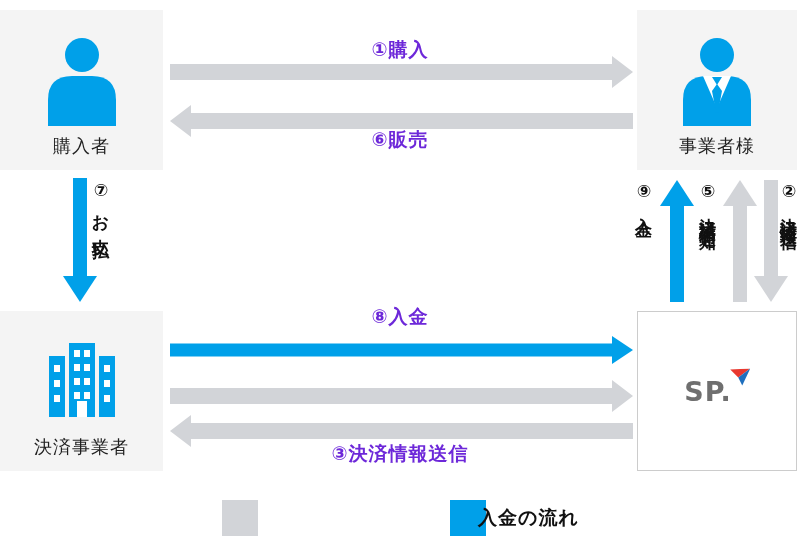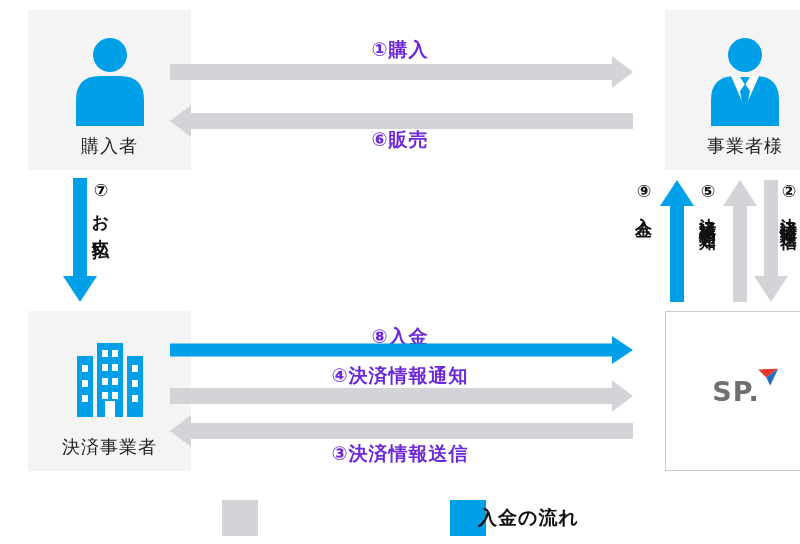--- a/index.html
+++ b/index.html
@@ -1,21 +1,21 @@
 <!DOCTYPE html>
 <html><head>
 <meta charset="utf-8">
 <style>
   html,body{margin:0;padding:0;background:#fff;}
   .stage{
     position:relative;width:800px;height:544px;background:#ffffff;overflow:hidden;
     font-family:"DejaVu Sans","Liberation Sans",sans-serif;color:#1a1a1a;
   }
   
-  .node{position:absolute;background:#f4f4f4;margin-left:28px;}
+  .node{position:absolute;background:#f4f4f4;}
   .node .node-label{
     position:absolute;left:0;right:0;bottom:12px;text-align:center;
     font-size:18px;font-weight:500;color:#1f1f1f;letter-spacing:1px;white-space:nowrap;
   }
   .node .node-icon{position:absolute;left:50%;transform:translateX(-50%);}
   #node-buyer{left:0;top:10px;width:163px;height:160px;}
   #node-merchant{left:637px;top:10px;width:160px;height:160px;}
   #node-processor{left:0;top:311px;width:163px;height:160px;}
   #node-splinks{left:637px;top:311px;width:158px;height:158px;background:#ffffff;border:1px solid #cccccc;}
   
@@ -143,27 +143,26 @@
     <div class="shaft"></div>
     <div class="head"></div>
   </div>
 
   <div class="v-arrow dir-down c-gray" style="left:754px;top:180px;height:122px">
     <div class="shaft"></div>
     <div class="head"></div>
   </div>
   <div class="v-label" style="left:780px;top:181px">②決済情報送信</div>
 
-  <div class="h-label" style="left:400px;top:325px">⑧入金</div>
+  <div class="h-label" style="left:400px;top:305px">⑧入金</div>
   <div class="h-arrow dir-right c-blue" style="left:170px;top:335px;width:463px">
     <div class="shaft"></div>
     <div class="head"></div>
   </div>
 
-  <div class="h-label" style="left:400px;top:364px">④決済情報通知</div>
   <div class="h-arrow dir-right c-gray" style="left:170px;top:379px;width:463px">
     <div class="shaft"></div>
     <div class="head"></div>
   </div>
 
   <div class="h-arrow dir-left c-gray" style="left:170px;top:414px;width:463px">
     <div class="shaft"></div>
     <div class="head"></div>
   </div>
   <div class="h-label" style="left:400px;top:442px">③決済情報送信</div>

